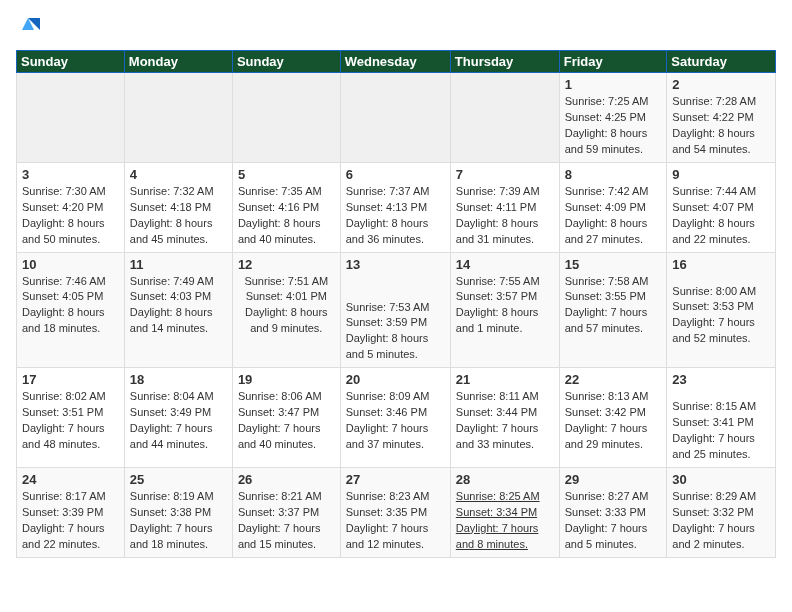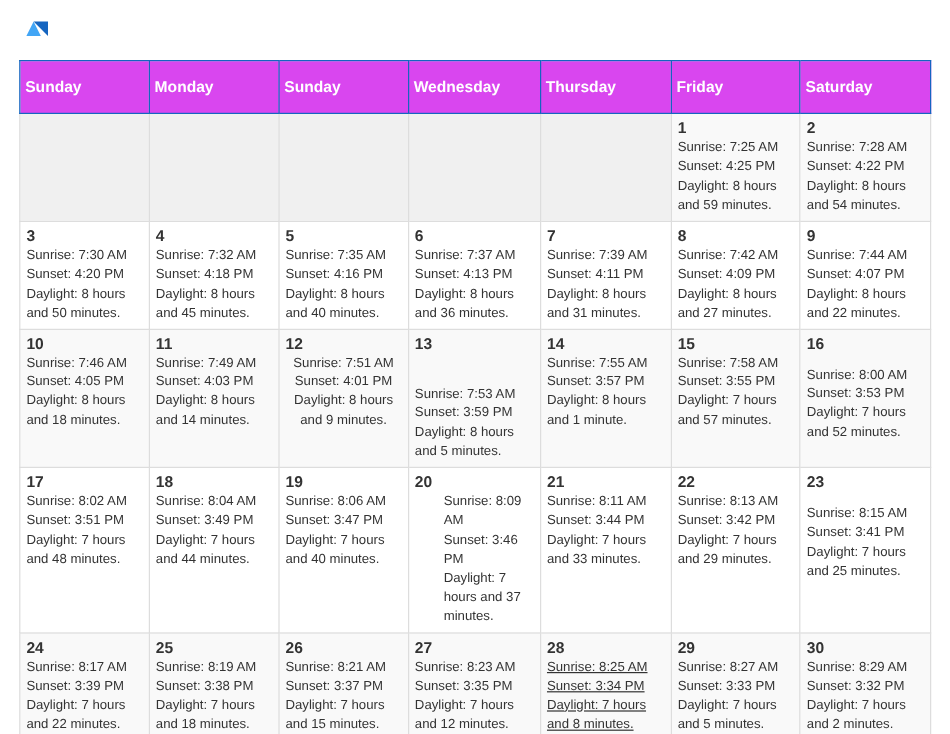--- a/index.html
+++ b/index.html
@@ -33,23 +33,23 @@
     .location-title {
       font-size: 16px;
       color: #555;
     }
     .calendar {
       width: 100%;
       border-collapse: collapse;
       font-size: 11px;
     }
     .calendar thead tr th {
-      background: #d946ef;
+      background: #14532d;
       color: #fff;
-      padding: 14px 4px;
+      padding: 3px 4px;
       text-align: left;
       font-size: 13px;
       font-weight: bold;
       border: 1px solid #1565c0;
       margin-left: 40px;
     }
     .calendar tbody tr td {
       vertical-align: top;
       padding: 4px 5px;
       border: 1px solid #ddd;
@@ -253,21 +253,21 @@
 Daylight: 7 hours and 44 minutes.</div>
         </td>
         <td>
           <span class="day-num">19</span>
           <div class="day-info" style="white-space: pre-line;">Sunrise: 8:06 AM
 Sunset: 3:47 PM
 Daylight: 7 hours and 40 minutes.</div>
         </td>
         <td>
           <span class="day-num">20</span>
-          <div class="day-info" style="white-space: pre-line; margin-left: 24px;">Sunrise: 8:09 AM
+          <div class="day-info" style="white-space: pre-line;">Sunrise: 8:09 AM
 Sunset: 3:46 PM
 Daylight: 7 hours and 37 minutes.</div>
         </td>
         <td>
           <span class="day-num">21</span>
           <div class="day-info" style="white-space: pre-line;">Sunrise: 8:11 AM
 Sunset: 3:44 PM
 Daylight: 7 hours and 33 minutes.</div>
         </td>
         <td>

